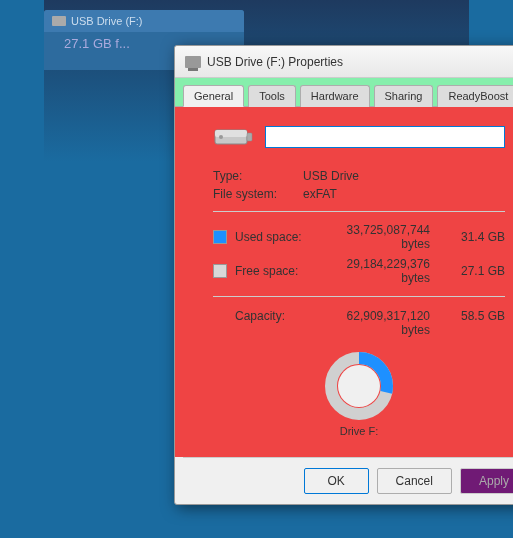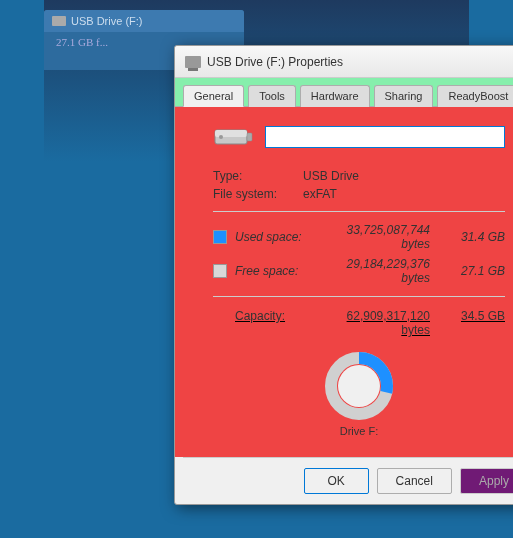--- a/index.html
+++ b/index.html
@@ -192,21 +192,20 @@
 
     
     .space-section {
       margin: 8px 0;
     }
     .space-row {
       display: flex;
       align-items: center;
       padding: 3px 0;
       font-size: 12px;
-      font-style: italic;
     }
     .space-color-box {
       width: 14px;
       height: 14px;
       border: 1px solid #999;
       margin-right: 8px;
       flex-shrink: 0;
     }
     .space-color-used {
       background: #1e90ff;
@@ -228,21 +227,20 @@
       width: 55px;
       text-align: right;
       color: #333;
     }
 
     .capacity-row {
       display: flex;
       padding: 4px 0;
       font-size: 12px;
       padding-left: 22px;
-      text-decoration: underline;
     }
     .capacity-label {
       width: 80px;
       color: #333;
     }
     .capacity-bytes {
       flex: 1;
       color: #333;
       text-align: right;
       padding-right: 20px;
@@ -310,21 +308,21 @@
 </head>
 <body>
 
 <div class="screen-bg">
 
   <div class="bg-window">
     <div class="bg-window-titlebar">
       <div class="bg-window-icon"></div>
       <span>USB Drive (F:)</span>
     </div>
-    <div style="padding:4px 12px; color:#aad; font-size:11px;font-family:Liberation Serif, serif;">27.1 GB f...</div>
+    <div style="padding:4px 20px; color:#aad; font-size:13px;">27.1 GB f...</div>
   </div>
 
   <div class="dialog">
 
     <div class="titlebar">
       <div class="titlebar-left">
         <div class="title-icon"></div>
         <span class="titlebar-text">USB Drive (F:) Properties</span>
       </div>
       <div class="close-btn">✕</div>
@@ -395,21 +393,21 @@
           <span class="space-bytes">29,184,229,376 bytes</span>
           <span class="space-gb">27.1 GB</span>
         </div>
       </div>
 
       <hr class="divider">
 
       <div class="capacity-row">
         <span class="capacity-label">Capacity:</span>
         <span class="capacity-bytes">62,909,317,120 bytes</span>
-        <span class="capacity-gb">34.5 GB</span>
+        <span class="capacity-gb">58.5 GB</span>
       </div>
 
       <div class="chart-area">
         <div class="donut-container">
           <svg width="70" height="70" viewBox="0 0 70 70">
 
             <circle cx="35" cy="35" r="28" fill="none" stroke="#d0d0d0" stroke-width="12"></circle>
 
             <circle cx="35" cy="35" r="28" fill="none" stroke="#1e90ff" stroke-width="12" stroke-dasharray="94.3 175.93" stroke-dashoffset="43.98" transform="rotate(-90 35 35)"></circle>
 

